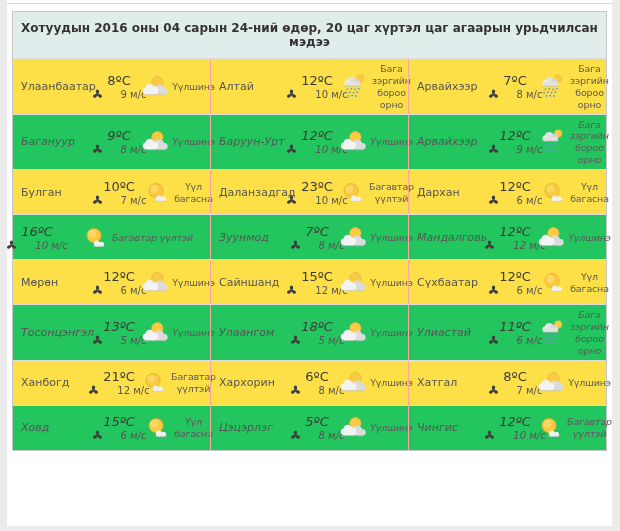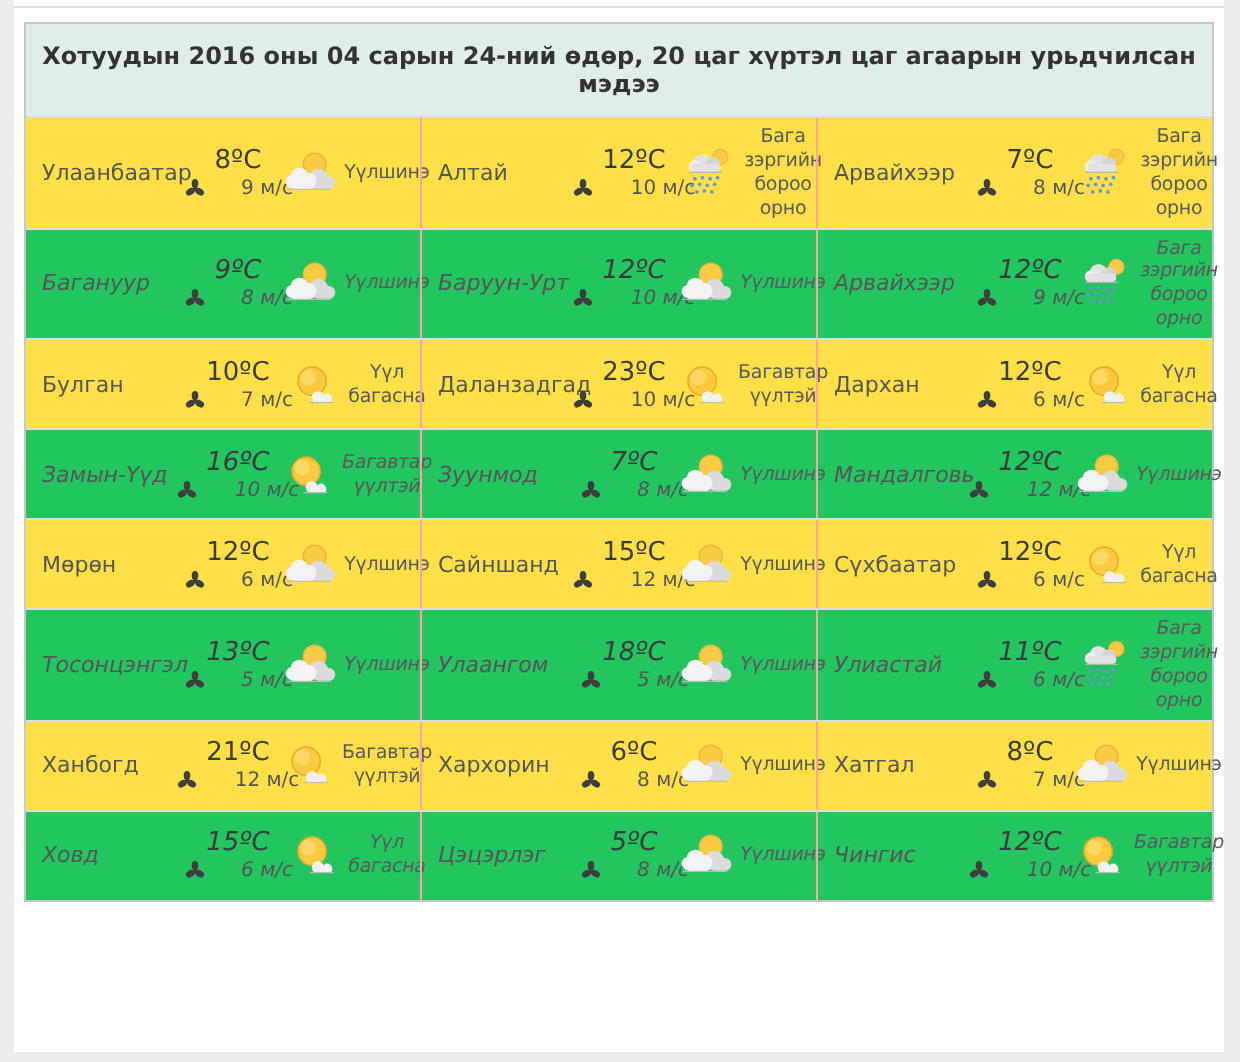--- a/index.html
+++ b/index.html
@@ -445,21 +445,20 @@
                     <rect x="17.5" y="18.2" width="10.2" height="3.8" rx="1.9" fill="#F1F1F1"></rect>
                     <path d="M15.8 21.8 h12.5" stroke="#BDBDBD" stroke-width="0.7"></path>
                   </g>
                 </svg></span>
               <div class="desc">Үүл багасна</div>
             </div>
           </div>
         </div>
         <div class="row alt">
           <div class="group">
-            <div class="cname">Замын-Үүд</div>
             <div class="ctemp">
               <div class="tval">16ºС</div>
               <div class="wind">
                 <span class="windicon">
                   <svg width="11" height="11" viewBox="0 0 12 12">
                     <g fill="#3E3E3E">
                       <ellipse cx="6" cy="3" rx="1.8" ry="2.5"></ellipse>
                       <g transform="rotate(120 6 6)">
                         <ellipse cx="6" cy="3" rx="1.8" ry="2.5"></ellipse>
                       </g>

